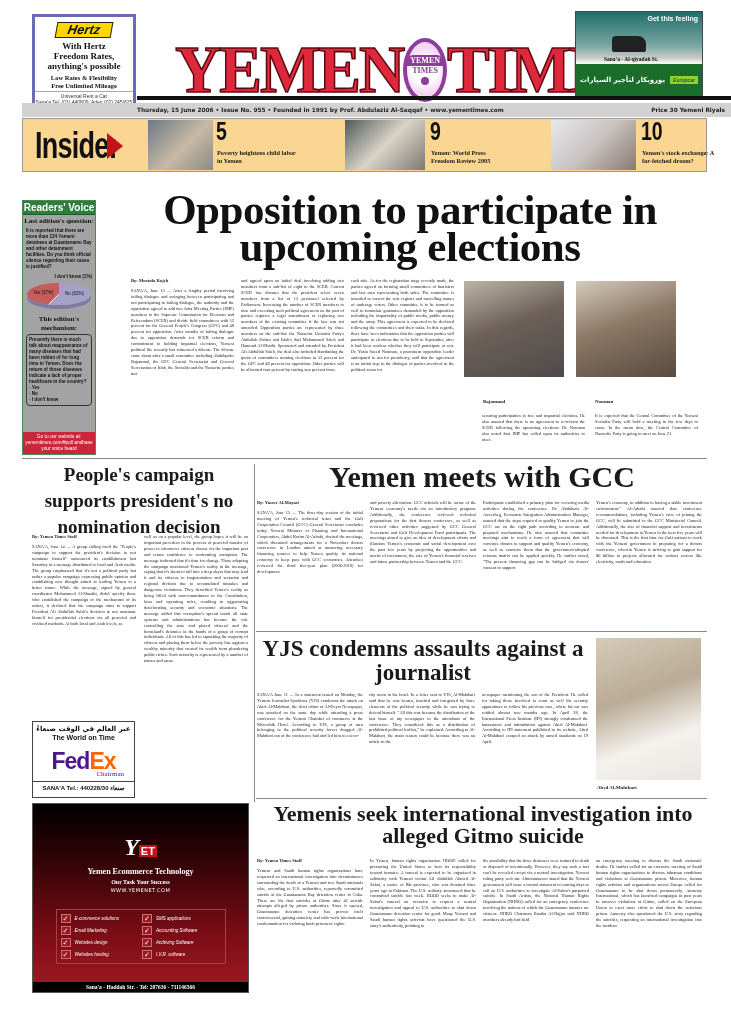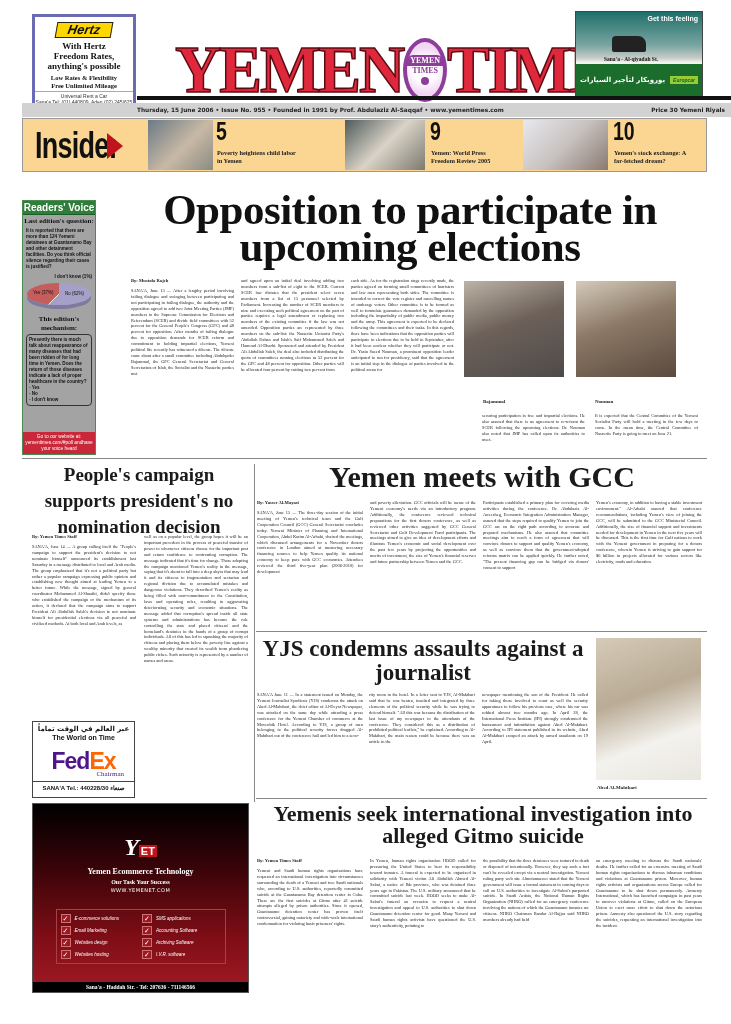--- a/index.html
+++ b/index.html
@@ -129,21 +129,21 @@
   <div class="teaser" style="left:125px;width:160px">
     <div class="ph"></div>
     <span class="num">5</span>
     <span class="cap">Poverty heightens child labor in Yemen</span>
   </div>
   <div class="teaser" style="left:322px;width:160px">
     <div class="ph" style="width:80px;background:linear-gradient(135deg,#4f5b5a,#d9d3c7 50%,#7d7a70)"></div>
     <span class="num" style="left:85px">9</span>
     <span class="cap" style="left:86px">Yemen: World Press Freedom Review 2005</span>
   </div>
-  <div class="teaser" style="left:500px;width:180px">
+  <div class="teaser" style="left:528px;width:180px">
     <div class="ph" style="width:85px;background:linear-gradient(135deg,#e8e8ee,#c8c2c0 50%,#8a7a70)"></div>
     <span class="num" style="left:90px">10</span>
     <span class="cap" style="left:91px">Yemen's stock exchange: A far-fetched dream?</span>
   </div>
 </div>
 
 <div class="abs rv">
   <div class="hd">Readers' Voice</div>
   <div class="sub">Last edition's question:</div>
   <div class="q">It is reported that there are more than 124 Yemeni detainees at Guantanamo Bay and other detainment facilities. Do you think official silence regarding their cases is justified?</div>
@@ -195,21 +195,21 @@
   <div class="byline">By: Yasser Al-Mayasi</div>
   <div>SANA'A, June 15 — The three-day session of the initial meeting of Yemen's technical team and the Gulf Cooperation Council (GCC) General Secretariat concludes today. Yemeni Minister of Planning and International Cooperation, Abdul Karim Al-Arhabi, chaired the meetings, which discussed arrangements for a November donors conference in London aimed at mustering necessary financing sources to help Yemen qualify its national economy to keep pace with GCC economies. Attendees reviewed the third five-year plan (2006-2010) for development</div>
 </div>
 <div class="col body" style="left:370px;top:500px;width:106px">and poverty alleviation. GCC officials will be aware of the Yemeni economy's needs via an introductory program. Additionally, the conference reviewed technical preparations for the first donors conference, as well as reviewed other activities suggested by GCC General Secretariat and Gulf Development Fund participants. The meetings aimed to give an idea of development efforts and illustrate Yemen's economic and social development over the past few years by projecting the opportunities and merits of investment, the size of Yemen's financial reserves and future partnership between Yemen and the GCC.</div>
 <div class="col body" style="left:483px;top:500px;width:106px">Participants established a primary plan for covering media activities during the conference. Dr. Abdulaziz Al-Aweesheg, Economic Integration Administration Manager, assured that the steps required to qualify Yemen to join the GCC are on the right path according to accurate and prepared mechanisms. He also assured that committee meetings aim to reach a form of agreement that will convince donors to support and qualify Yemen's economy, as well as convince them that the government-adopted reforms matrix can be applied quickly. He further noted, "The present financing gap can be bridged via donors' consent to support</div>
 <div class="col body" style="left:596px;top:500px;width:106px">Yemen's economy, in addition to having a stable investment environment." Al-Arhabi assured that conference recommendations, including Yemen's view of joining the GCC, will be submitted to the GCC Ministerial Council. Additionally, the size of financial support and investments needed for development in Yemen in the next five years will be discussed. This is the first time for Gulf nations to work with the Yemeni government in preparing for a donors conference, wherein Yemen is striving to gain support for $6 billion in projects allocated for various sectors like electricity, roads and education.</div>
 
 <div class="hr" style="left:256px;top:631px;width:451px"></div>
 
 <div class="abs fedex">
-  <div class="ar">عبر العالم في الوقت تماماً</div>
+  <div class="ar">عبر العالم في الوقت صنعاءً</div>
   <div class="w">The World on Time</div>
   <div class="logo"><span class="f">Fed</span><span class="x">Ex</span></div>
   <div class="ex">Chairman</div>
   <div class="tel">SANA'A  Tel.: 440228/30  صنعاء</div>
 </div>
 
 <div class="h2" style="left:258px;top:637px;width:330px;font-size:23px;line-height:24px">YJS condemns assaults against a journalist</div>
 <div class="col body" style="left:257px;top:692px;width:106px">SANA'A June 11 — In a statement issued on Monday, the Yemeni Journalist Syndicate (YJS) condemns the attack on Abed Al-Mahthari, the chief editor of Al-Deyar Newspaper, was attacked on the same day while attending a press conference for the Yemeni Chamber of commerce at the Movenbik Hotel. According to YJS, a group of men belonging to the political security forces dragged Al-Mahthari out of the conference hall and led him to a secu-</div>
 <div class="col body" style="left:369px;top:692px;width:106px">rity room in the hotel. In a letter sent to YJS, Al-Makthari said that he was beaten, insulted and integrated by three elements of the political security while he was trying to defend himself. "All this was because the distribution of the last issue of my newspaper to the attendants of the conference. They considered this as a distribution of prohibited political leaflets," he explained. According to Al-Makthari, the main reason could be because there was an article in the</div>
 <div class="col body" style="left:482px;top:692px;width:106px">newspaper mentioning the son of the President. He called for taking those involved to court as well the security apparatuses to follow his previous case, where his car was robbed almost two months ago. In April 28, the International Press Institute (IPI) strongly condemned the harassment and intimidation against Abed Al-Makthari. According to IPI statement published in its website, Abed Al-Makthari escaped an attack by armed assailants on 19 April.</div>

